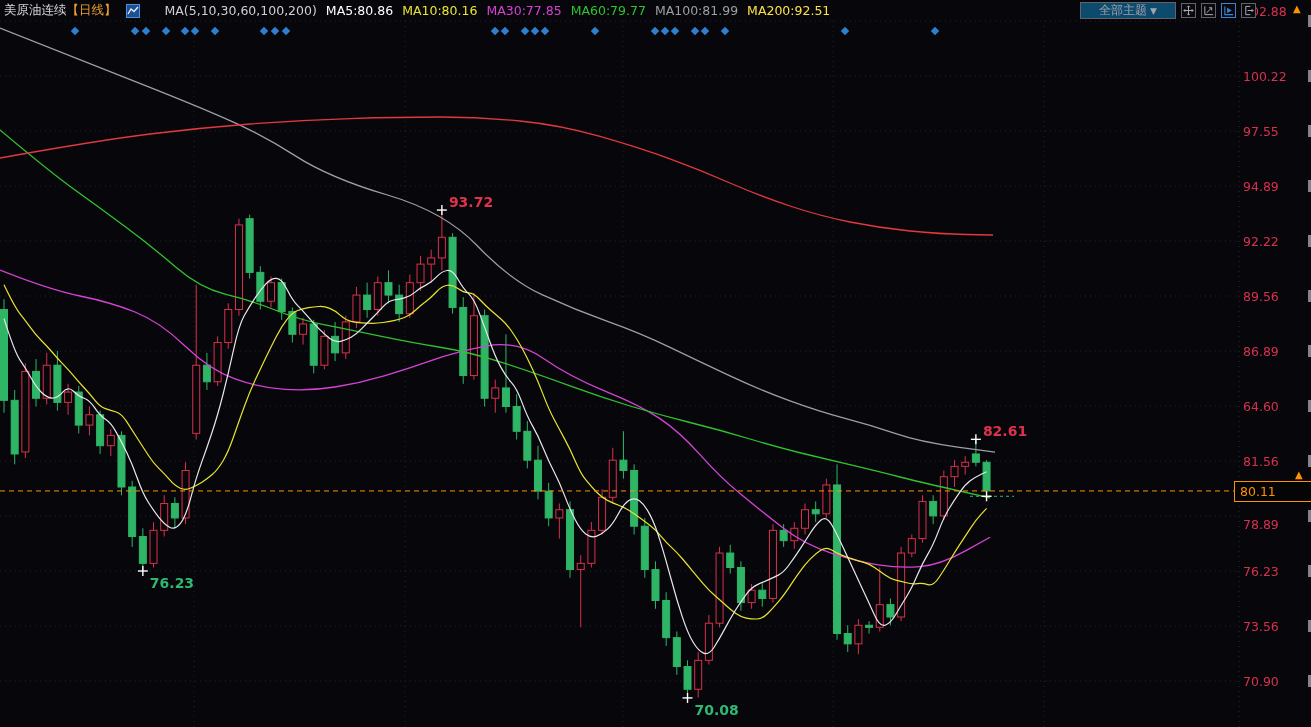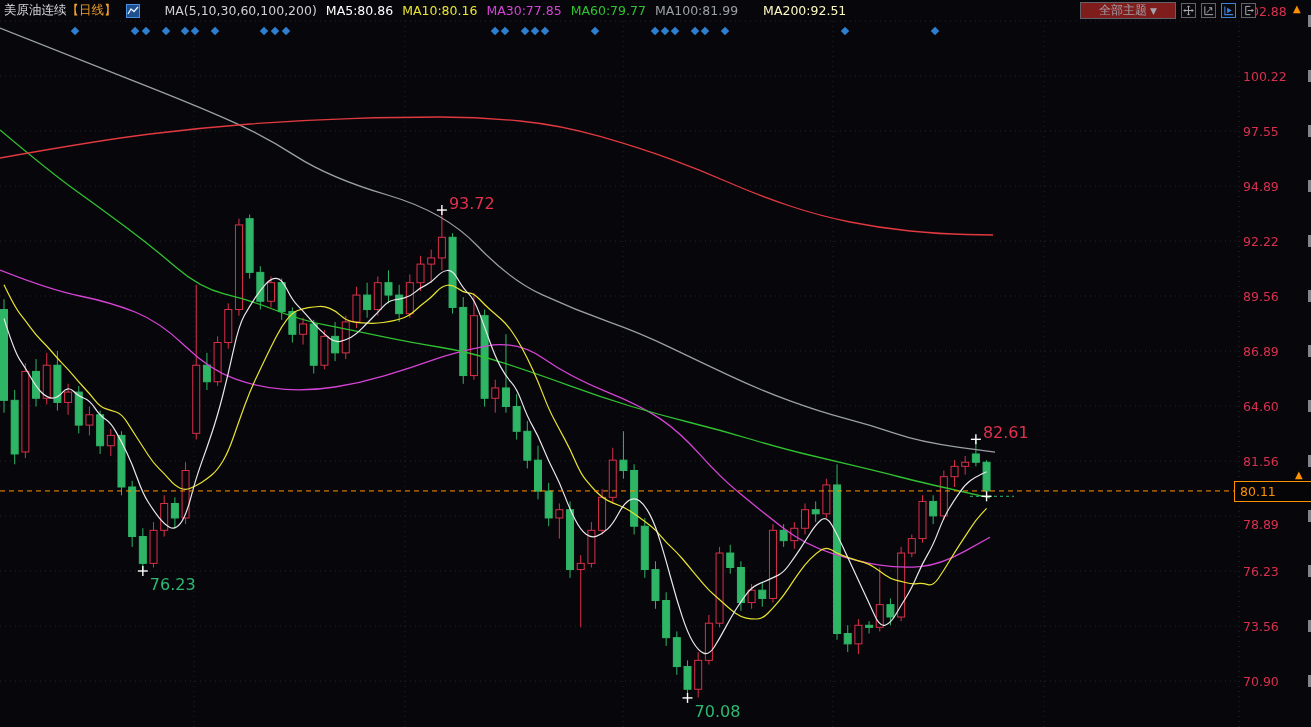--- a/index.html
+++ b/index.html
@@ -8,34 +8,34 @@
   .hdr{position:absolute;top:0;left:4px;height:21px;display:flex;align-items:center;gap:9px;
        font-size:12.5px;white-space:nowrap;z-index:5;}
   .hdr .sym{color:#d8d8dc;}
   .hdr .per{color:#f0a030;}
   .hdr .ma-all{color:#cfcfd4;margin-left:16px;}
   .hdr .ma5{color:#ffffff;}
   .hdr .ma10{color:#e8e431;}
   .hdr .ma30{color:#d543d5;}
   .hdr .ma60{color:#30c230;}
   .hdr .ma100{color:#9aa0a6;}
-  .hdr .ma200{color:#fef9c3;margin-left:16px;}
+  .hdr .ma200{color:#fde047;}
   .chart-icon{display:inline-flex;width:14px;height:14px;}
   .tb{position:absolute;top:2px;left:1080px;display:flex;align-items:center;gap:5px;z-index:6;}
   .dd{width:94px;height:15px;border:1px solid #62626a;color:#a3a3ab;font-size:12px;
-      display:flex;align-items:center;justify-content:center;gap:3px;cursor:pointer;background:#7f1d1d;}
+      display:flex;align-items:center;justify-content:center;gap:3px;cursor:pointer;background:#0c4a6e;}
   .tbtn{width:15px;height:15px;border:1px solid #62626a;background:#0a0a0e;display:flex;
         align-items:center;justify-content:center;cursor:pointer;padding:0;}
   .tbtn.active{border-color:#3b82d8;}
   .axis-label{position:absolute;left:1243px;color:#d8314f;font-size:12.5px;transform:translateY(-50%);}
   .edge-tick{position:absolute;left:1308px;width:3px;height:12px;background:#83838c;transform:translateY(-50%);}
   .badge{position:absolute;left:1234px;width:72px;height:19px;border:1px solid #ff9000;background:#050508;
          color:#ff9000;font-size:12.5px;line-height:19px;padding-left:5px;z-index:7;}
   .up-arrow{position:absolute;color:#ff9000;font-size:10px;z-index:7;line-height:10px;}
-  .anno{position:absolute;font-size:16px;font-weight:normal;z-index:4;}
+  .anno{position:absolute;font-size:14px;font-weight:bold;z-index:4;}
 </style>
 </head>
 <body>
 
 <div class="screen">
 
   <svg id="chart" width="1311" height="727" style="position:absolute;left:0;top:0;">
       <line x1="0" y1="21" x2="1238" y2="21" stroke="#23232e" stroke-width="1" stroke-dasharray="1 4"></line>
       <line x1="0" y1="76" x2="1238" y2="76" stroke="#23232e" stroke-width="1" stroke-dasharray="1 4"></line>
       <line x1="0" y1="131" x2="1238" y2="131" stroke="#23232e" stroke-width="1" stroke-dasharray="1 4"></line>

